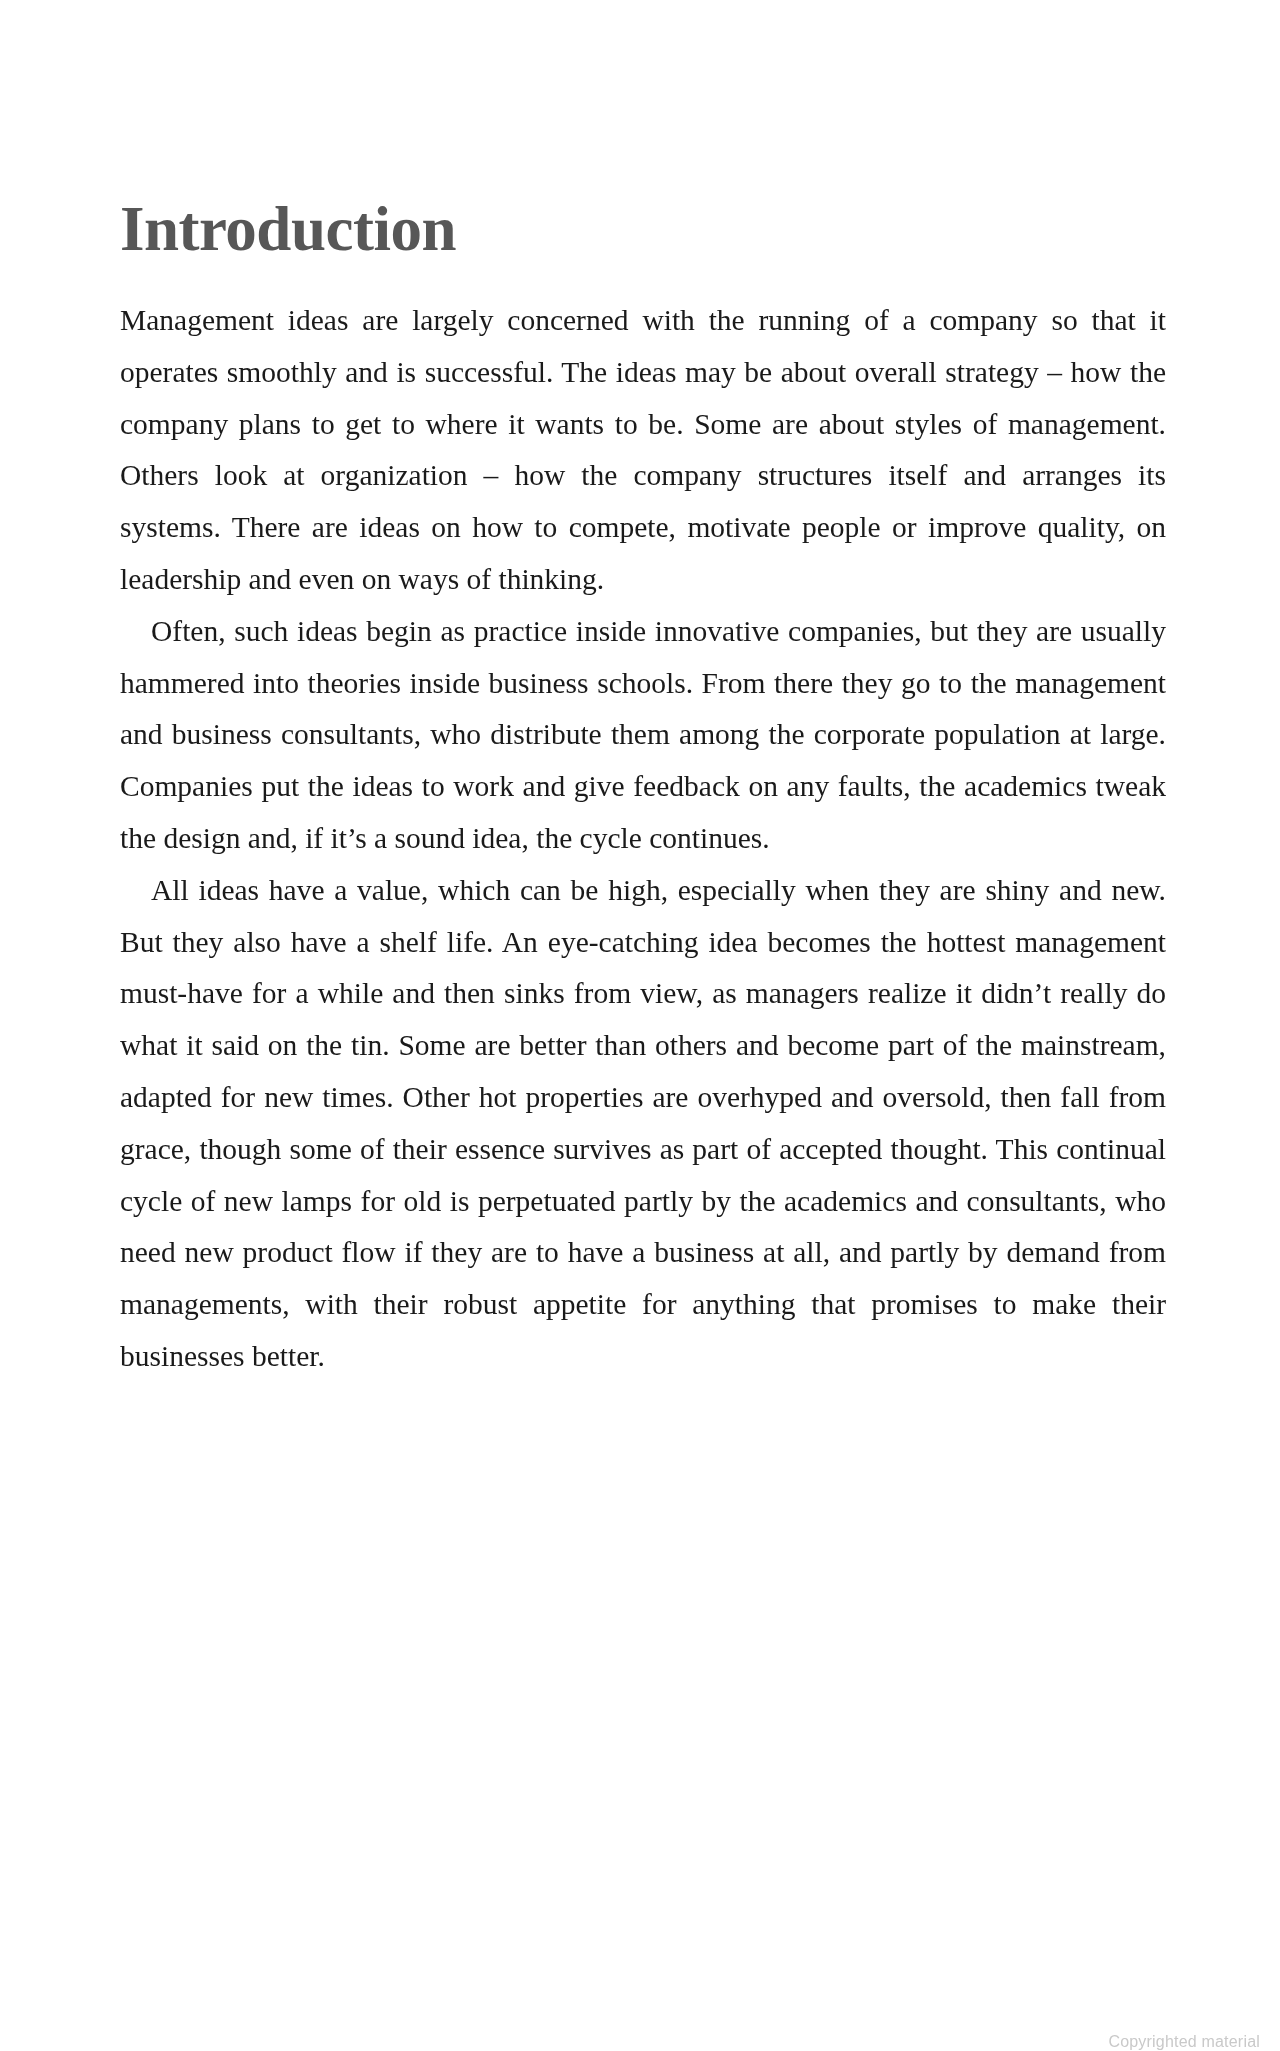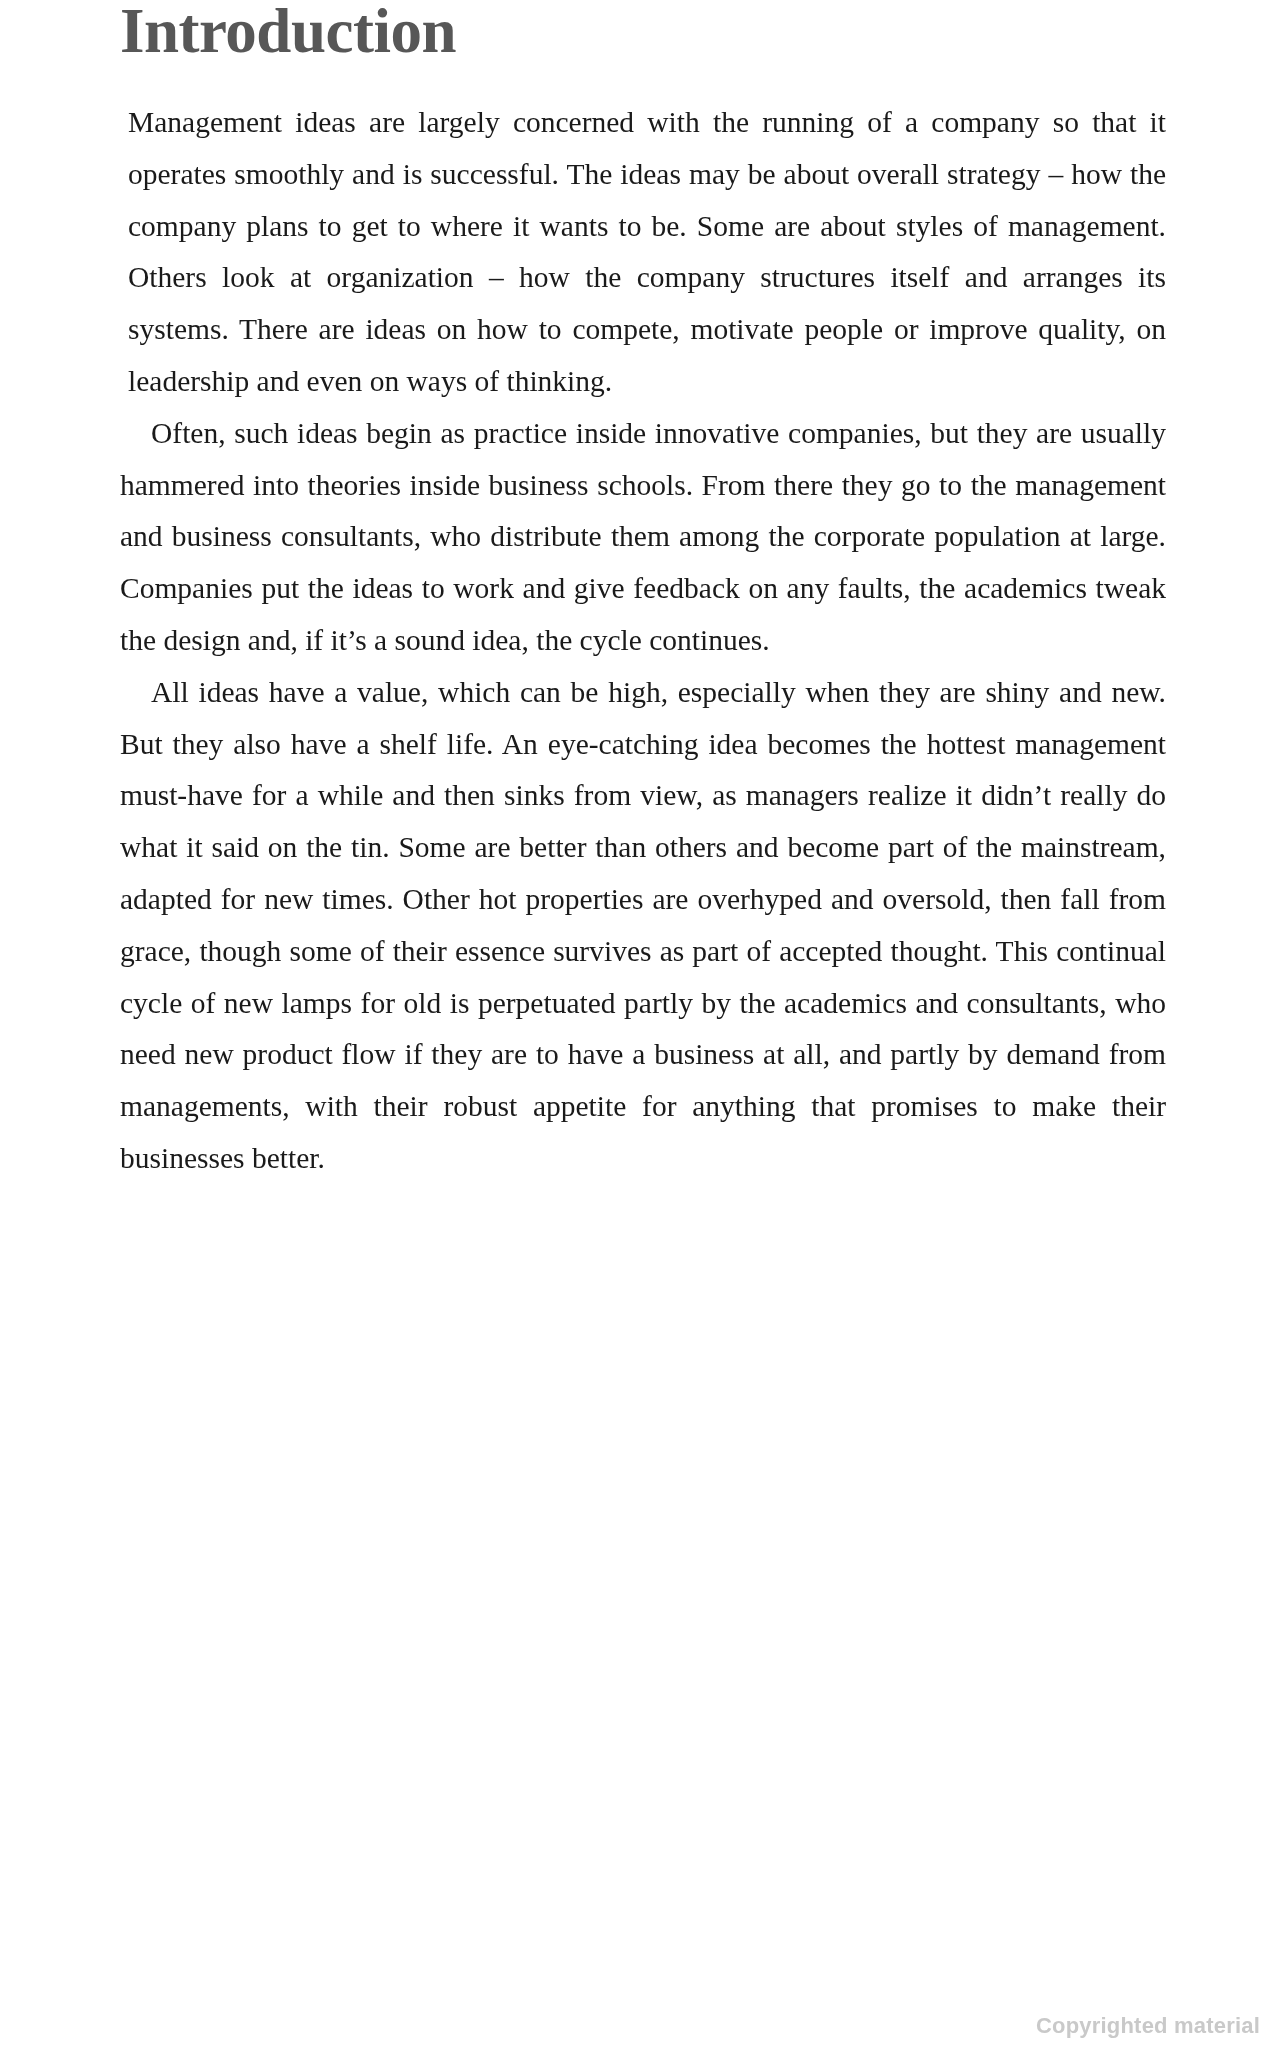--- a/index.html
+++ b/index.html
@@ -25,60 +25,59 @@
   }
 
   .page-title {
     font-family: "Liberation Serif", "DejaVu Serif", serif;
     font-weight: bold;
     font-size: 63px;
     line-height: 1.0;
     color: #575757;
     letter-spacing: -0.5px;
     margin: 0;
+    padding-top: 198px;
     padding-bottom: 0;
   }
 
   .body-text {
     font-family: "Liberation Serif", "DejaVu Serif", serif;
     font-size: 29.5px;
     line-height: 51.8px;
     color: #1a1a1a;
     text-align: justify;
     text-justify: inter-word;
     margin: 0;
     -webkit-hyphens: none;
     hyphens: none;
   }
 
   .body-text.first {
     margin-top: 34px;
     text-indent: 0;
-    margin-left: 8px;
   }
 
   .body-text.indented {
     text-indent: 31px;
   }
 
   
   .body-text.last {
     text-indent: 31px;
   }
 
   .copyright {
     position: absolute;
     right: 20px;
-    bottom: 12px;
+    bottom: 0;
     font-family: "Liberation Sans", "DejaVu Sans", sans-serif;
-    font-size: 22px;
+    font-size: 16px;
     color: #c9c9c9;
     letter-spacing: 0.2px;
     white-space: nowrap;
-    font-weight: bold;
   }
 </style>
 </head>
 <body>
 
 <div class="page">
 
   <div class="content">
 
     <h1 class="page-title">Introduction</h1>

